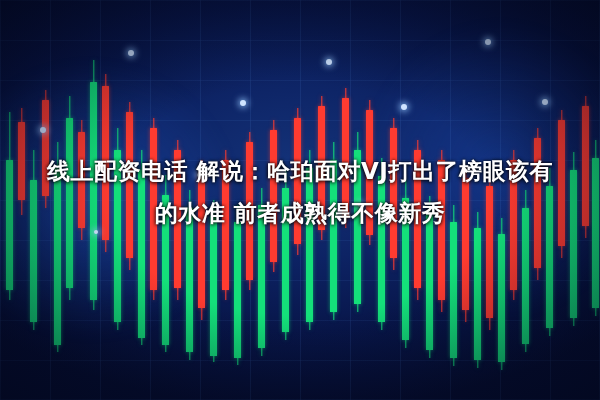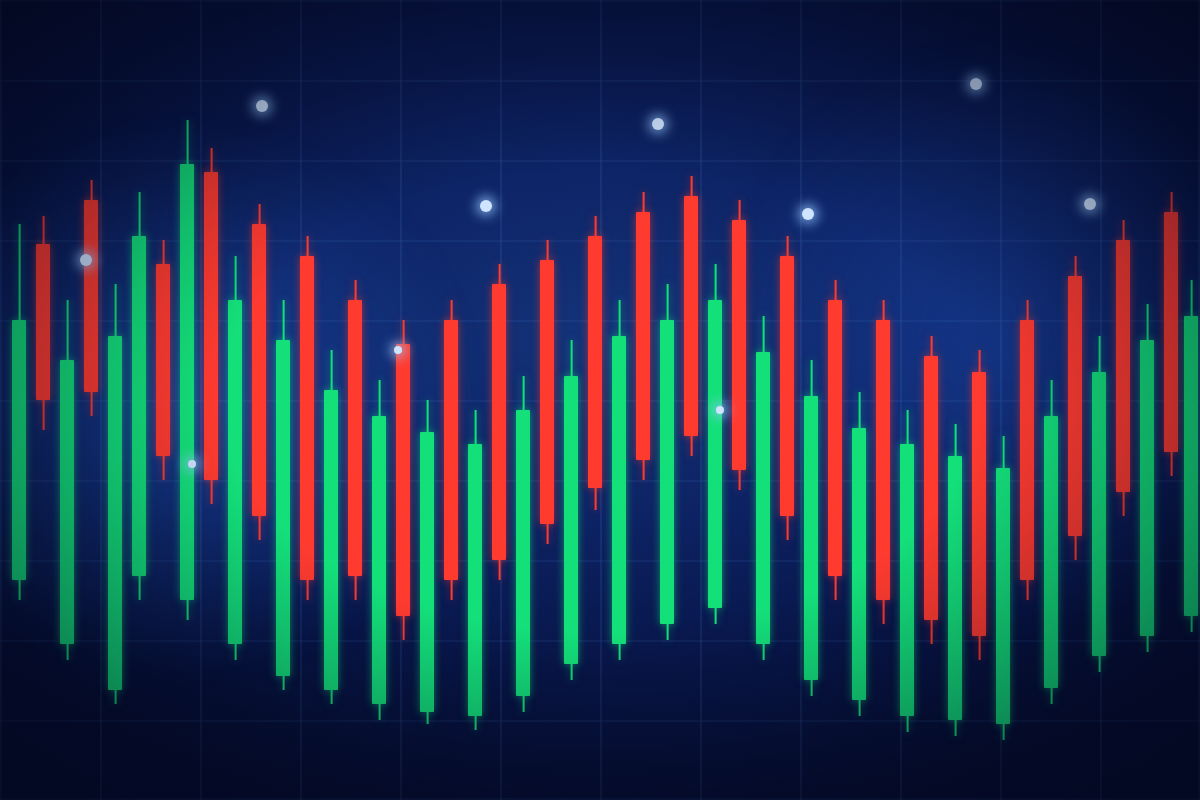--- a/index.html
+++ b/index.html
@@ -354,15 +354,17 @@
       <div class="dot" style="left: 485px; top: 39px; width: 6px; height: 6px;"></div>
       <div class="dot" style="left: 542px; top: 99px; width: 6px; height: 6px;"></div>
       <div class="dot" style="left: 197px; top: 173px; width: 4px; height: 4px;"></div>
       <div class="dot" style="left: 94px; top: 230px; width: 4px; height: 4px;"></div>
       <div class="dot" style="left: 358px; top: 203px; width: 4px; height: 4px;"></div>
     </div>
 
   <div class="bg-vignette"></div>
 
   <div class="headline">
+    <span>线上配资电话 解说：哈珀面对VJ打出了榜眼该有</span>
+    <span class="line2">的水准 前者成熟得不像新秀</span>
   </div>
 
 </div>
 
 </body></html>

